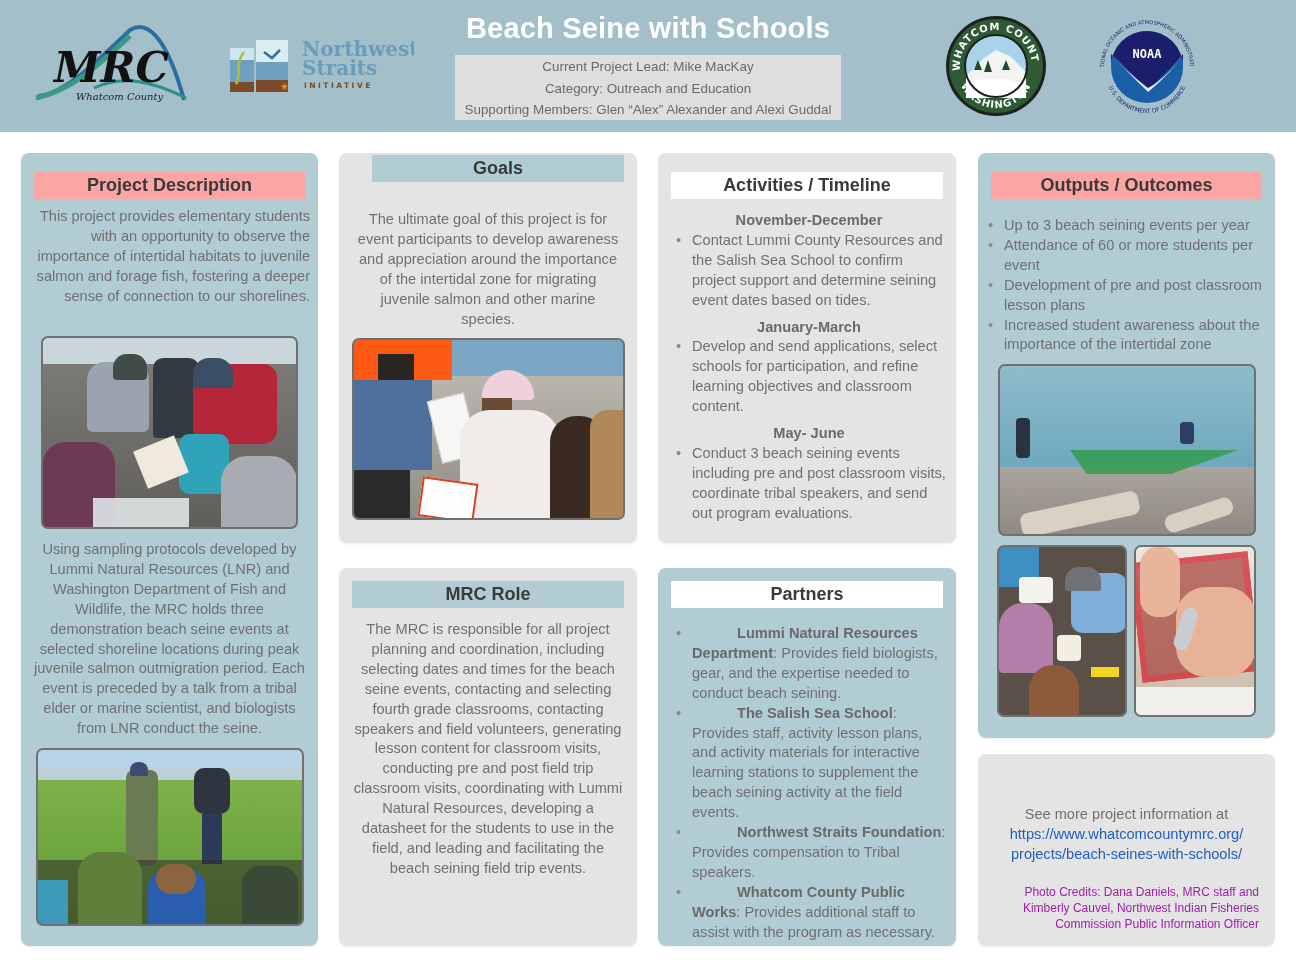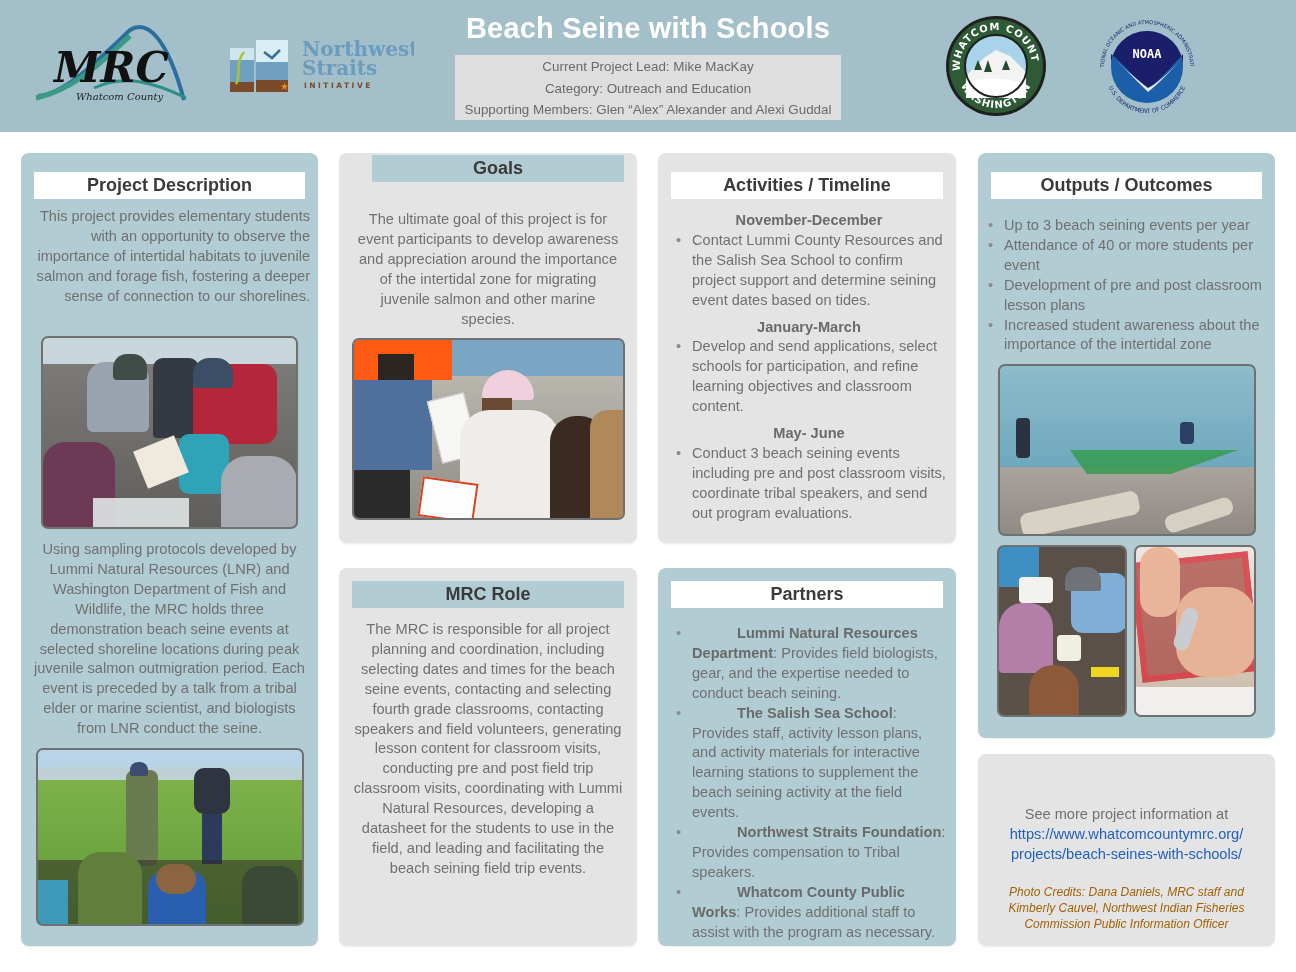--- a/index.html
+++ b/index.html
@@ -14,37 +14,37 @@
   .mrc-logo { left: 34px; top: 24px; width: 156px; height: 84px; }
   .nwsi-logo { left: 228px; top: 34px; width: 186px; height: 64px; }
   .wc-logo { left: 944px; top: 14px; width: 104px; height: 104px; }
   .noaa-logo { left: 1094px; top: 14px; width: 106px; height: 106px; }
 
   .panel { position: absolute; border-radius: 8px; box-shadow: 0 1px 2px rgba(0,0,0,0.08); }
   .panel.blue { background: #b2ccd4; }
   .panel.gray { background: #e4e4e4; }
 
   .panel-head { position: absolute; left: 13px; right: 13px; height: 27px; text-align: center; font-size: 18px; font-weight: bold; color: #3a3a3a; line-height: 27px; }
-  .panel-head.light { background: #ffffff; }
+  .panel-head.light { background: #fca5a5; }
   .panel-head.white { background: #ffffff; }
   .panel-head.blue { background: #b2ccd4; }
 
   .body-text { position: absolute; text-align: center; font-size: 14.6px; line-height: 19.9px; color: #707070; }
 
   .photo { position: absolute; border: 2px solid #707070; border-radius: 7px; overflow: hidden; }
 
   ul.bullets { list-style: none; }
   ul.bullets li { position: relative; padding-left: 20px; font-size: 14.6px; line-height: 19.9px; color: #707070; }
   ul.bullets li::before { content: "•"; position: absolute; left: 4px; top: 0; color: #8a8a8a; }
   .sub-head { text-align: center; font-weight: bold; font-size: 14.6px; line-height: 19.9px; color: #6a6a6a; margin-top: 7px; }
   .sub-head.first { margin-top: 0; }
   b.partner { color: #6a6a6a; margin-left: 45px; }
 
   .link { color: #1f5fbf; }
-  .credits { font-size: 12px; line-height: 16px; color: #a16207; text-align: center; font-style: italic; }
+  .credits { font-size: 12px; line-height: 16px; color: #a21caf; text-align: right; }
 </style>
 </head>
 <body>
 
 <div class="header">
 
   <div class="logo mrc-logo">
     <svg width="156" height="84" viewBox="0 0 156 84">
       <path d="M4 72 C 30 70, 60 40, 96 6 C 112 -4, 132 10, 150 76" fill="none" stroke="#2a6f9e" stroke-width="4"></path>
       <path d="M2 74 C 40 66, 70 36, 96 12" fill="none" stroke="#3a9a82" stroke-width="5"></path>
@@ -191,21 +191,21 @@
     <li><b class="partner">The Salish Sea School</b><span>: Provides staff, activity lesson plans, and activity materials for interactive learning stations to supplement the beach seining activity at the field events.</span></li>
     <li><b class="partner">Northwest Straits Foundation</b><span>: Provides compensation to Tribal speakers.</span></li>
     <li><b class="partner">Whatcom County Public Works</b><span>: Provides additional staff to assist with the program as necessary.</span></li>
   </ul>
 </div>
 
 <div class="panel blue" style="left:978px; top:153px; width:297px; height:585px;">
   <div class="panel-head light" style="top:19px;">Outputs / Outcomes</div>
   <ul class="bullets" style="position:absolute; left:6px; right:8px; top:63px;">
     <li>Up to 3 beach seining events per year</li>
-    <li>Attendance of 40 or more students per event</li>
+    <li>Attendance of 60 or more students per event</li>
     <li>Development of pre and post classroom lesson plans</li>
     <li>Increased student awareness about the importance of the intertidal zone</li>
   </ul>
 
   <div class="photo" style="left:20px; top:211px; width:258px; height:172px; background: linear-gradient(180deg,#8dbccb 0%,#6fa8bd 60%,#a9a59e 60%,#8f8a83 100%);">
     <div style="position:absolute;left:16px;top:52px;width:14px;height:40px;background:#2b3340;border-radius:4px;"></div>
     <div style="position:absolute;left:180px;top:56px;width:14px;height:22px;background:#2c3d66;border-radius:4px;"></div>
     <path></path>
     <div style="position:absolute;left:70px;top:84px;width:168px;height:24px;background:#2f9b4a;opacity:.8;clip-path:polygon(0 0,100% 0,60% 100%,10% 100%);"></div>
     <div style="position:absolute;left:20px;top:136px;width:120px;height:24px;background:#d8d2c4;transform:rotate(-12deg);border-radius:8px;"></div>

